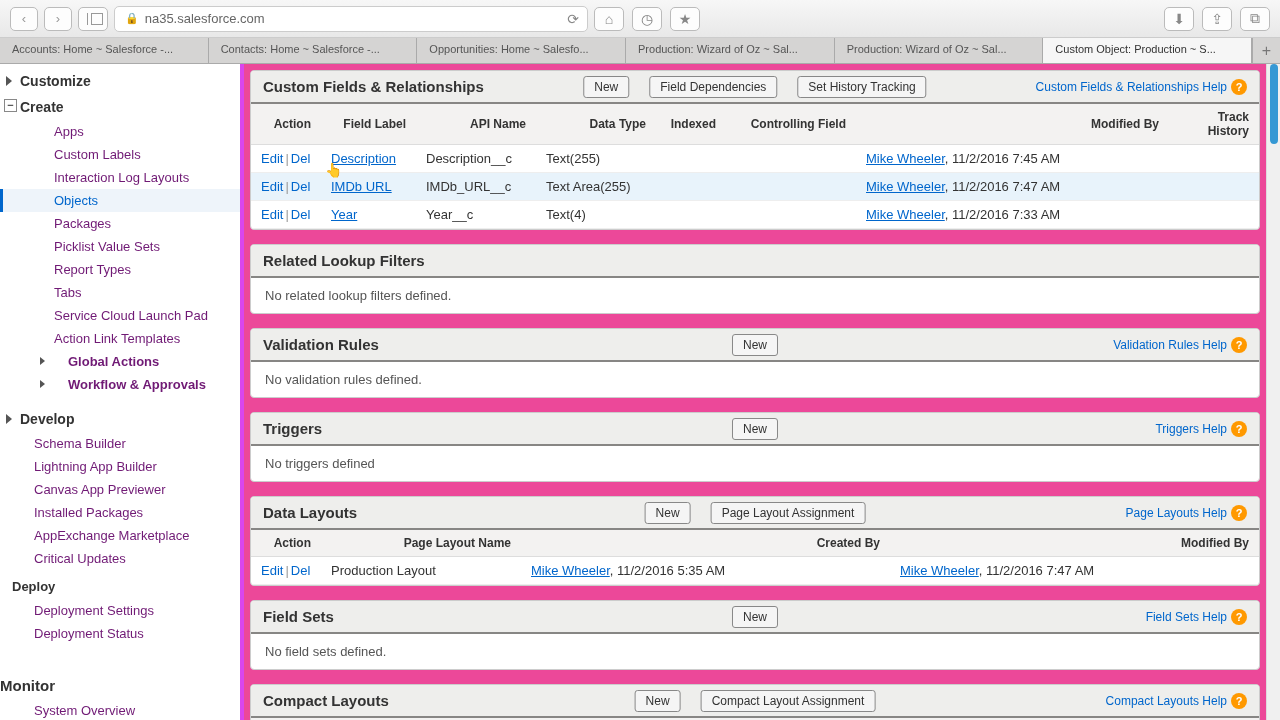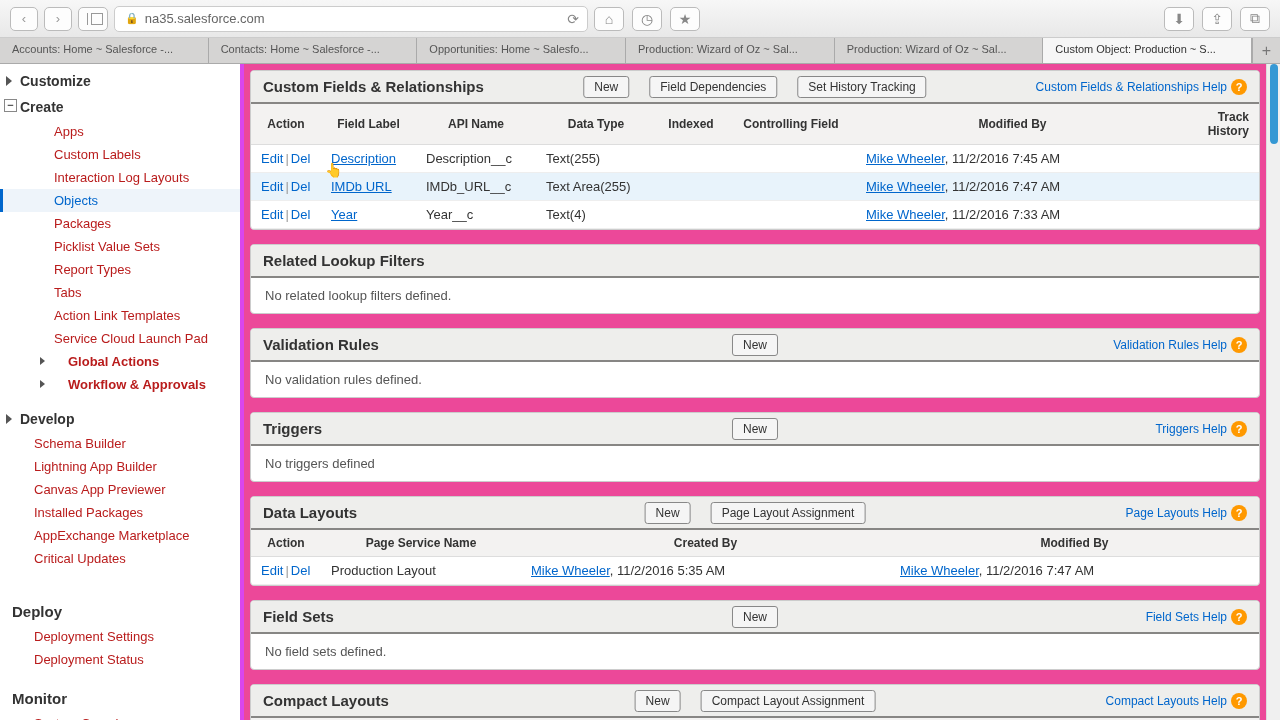--- a/index.html
+++ b/index.html
@@ -26,41 +26,41 @@
 .page { display: flex; height: calc(720px - 64px); }
 .scroll-track { width: 14px; background: #f0f0f0; border-left: 1px solid #ddd; position: relative; }
 .scroll-thumb { position: absolute; top: 0; left: 3px; width: 8px; height: 80px; background: #3598d4; border-radius: 4px; }
 
 
 .sidebar { width: 244px; background: #fff; border-right: 4px solid #d946ef; overflow: hidden; padding: 4px 0; }
 .side-header { font-weight: bold; font-size: 14px; color: #333; padding: 5px 12px 5px 20px; position: relative; cursor: pointer; }
 .side-header .arrow { position: absolute; left: 6px; top: 8px; width: 0; height: 0; border-left: 5px solid transparent; border-right: 5px solid transparent; border-top: 6px solid #555; }
 .side-header.collapsed .arrow { border-top: 5px solid transparent; border-bottom: 5px solid transparent; border-left: 6px solid #555; border-right: none; }
 .side-header .box { position: absolute; left: 4px; top: 5px; width: 13px; height: 13px; border: 1px solid #888; background: #fff; font-size: 11px; line-height: 11px; text-align: center; color: #555; }
-.side-item { padding: 4px 12px 4px 34px; font-size: 13px; color: #b91c1c; cursor: pointer; }
+.side-item { padding: 4px 12px 4px 34px; font-size: 13px; color: #701a75; cursor: pointer; }
 .side-item.sub { padding-left: 54px; }
 .side-item.selected { color: #0066cc; background: #eef4fa; border-left: 3px solid #0066cc; padding-left: 51px; }
 .side-item.bold { font-weight: bold; padding-left: 68px; position: relative; }
 .side-item.bold::before { content: ''; position: absolute; left: 40px; top: 7px; width: 0; height: 0; border-top: 4px solid transparent; border-bottom: 4px solid transparent; border-left: 5px solid #555; }
 
 
 .main { flex: 1; overflow-y: auto; padding: 6px 6px 6px 6px; background: #ec4899; }
 .section { border: 1px solid #ccc; border-radius: 4px; margin-bottom: 14px; background: #fff; overflow: hidden; }
 .section-header { background: #eeeeec; border-bottom: 2px solid #878684; padding: 7px 12px; display: flex; align-items: center; gap: 10px; position: relative; }
 .section-title { font-size: 15px; font-weight: bold; color: #333; }
 .section-btns { display: flex; gap: 20px; margin-left: auto; position: absolute; left: 50%; transform: translateX(-50%); }
 .sf-btn { background: #f5f5f5; border: 1px solid #888; border-radius: 3px; padding: 3px 10px; font-size: 12px; color: #333; cursor: pointer; }
 .section-help { color: #0066cc; font-size: 12px; margin-left: auto; display: flex; align-items: center; gap: 4px; }
 .help-icon { width: 16px; height: 16px; border-radius: 50%; background: #f90; color: #fff; font-size: 11px; font-weight: bold; display: flex; align-items: center; justify-content: center; }
 
 .section-body { padding: 10px 14px; font-size: 13px; color: #555; }
 
 
 .tbl { width: 100%; border-collapse: collapse; font-size: 13px; }
-.tbl th { text-align: center; padding: 6px 10px; background: #f3f2f1; border-bottom: 1px solid #ddd; font-weight: bold; color: #333; font-size: 12px; }
+.tbl th { text-align: right; padding: 6px 10px; background: #f3f2f1; border-bottom: 1px solid #ddd; font-weight: bold; color: #333; font-size: 12px; }
 .tbl td { padding: 6px 10px; border-bottom: 1px solid #eee; color: #333; }
 .tbl tr.hover { background: #e8f3fb; }
 .action-link { color: #0066cc; cursor: pointer; }
 .action-sep { color: #999; margin: 0 2px; }
 .field-link { color: #0066cc; text-decoration: underline; cursor: pointer; }
 .user-link { color: #0066cc; text-decoration: underline; cursor: pointer; }
 
 .cursor-hand { position: absolute; left: 325px; top: 162px; font-size: 14px; z-index: 100; pointer-events: none; }
 </style>
 </head>
@@ -107,35 +107,35 @@
     <div class="side-header collapsed"><span class="arrow"></span><span>Customize</span></div>
     <div class="side-header"><span class="box">−</span><span>Create</span></div>
     <div class="side-item sub">Apps</div>
     <div class="side-item sub">Custom Labels</div>
     <div class="side-item sub">Interaction Log Layouts</div>
     <div class="side-item selected">Objects</div>
     <div class="side-item sub">Packages</div>
     <div class="side-item sub">Picklist Value Sets</div>
     <div class="side-item sub">Report Types</div>
     <div class="side-item sub">Tabs</div>
+    <div class="side-item sub">Service Cloud Launch Pad</div>
     <div class="side-item sub">Action Link Templates</div>
-    <div class="side-item sub">Service Cloud Launch Pad</div>
     <div class="side-item bold">Global Actions</div>
     <div class="side-item bold">Workflow &amp; Approvals</div>
     <div class="side-header collapsed" style="margin-top:10px"><span class="arrow"></span><span>Develop</span></div>
     <div class="side-item">Schema Builder</div>
     <div class="side-item">Lightning App Builder</div>
     <div class="side-item">Canvas App Previewer</div>
     <div class="side-item">Installed Packages</div>
     <div class="side-item">AppExchange Marketplace</div>
     <div class="side-item">Critical Updates</div>
-    <div class="side-header" style="margin-top:28px;padding-left:12px;font-size:15px">Deploy</div>
+    <div class="side-header" style="margin-top:4px;padding-left:12px;font-size:13px">Deploy</div>
     <div class="side-item">Deployment Settings</div>
     <div class="side-item">Deployment Status</div>
-    <div class="side-header" style="margin-top:14px;padding-left:12px;font-size:15px">Monitor</div>
+    <div class="side-header" style="margin-top:27px;padding-left:0;font-size:15px">Monitor</div>
     <div class="side-item">System Overview</div>
 
   </div>
 
   <div class="main">
 
     <div class="section">
       <div class="section-header">
         <span class="section-title">Custom Fields &amp; Relationships</span>
         <div class="section-btns">
@@ -240,21 +240,21 @@
         </div>
         <div class="section-help">
             <a class="action-link">Page Layouts Help</a>
             <span class="help-icon">?</span>
           </div>
       </div>
       <table class="tbl">
         <thead>
             <tr>
           <th style="width:70px">Action</th>
-          <th style="width:200px">Page Service Name</th>
+          <th style="width:200px">Page Layout Name</th>
           <th>Created By</th>
           <th>Modified By</th>
         </tr>
           </thead>
         <tbody>
             <tr>
           <td><span class="action-link">Edit</span><span class="action-sep">|</span><span class="action-link">Del</span></td>
           <td>Production Layout</td>
           <td><span class="user-link">Mike Wheeler</span><span>, 11/2/2016 5:35 AM</span></td>
           <td><span class="user-link">Mike Wheeler</span><span>, 11/2/2016 7:47 AM</span></td>

